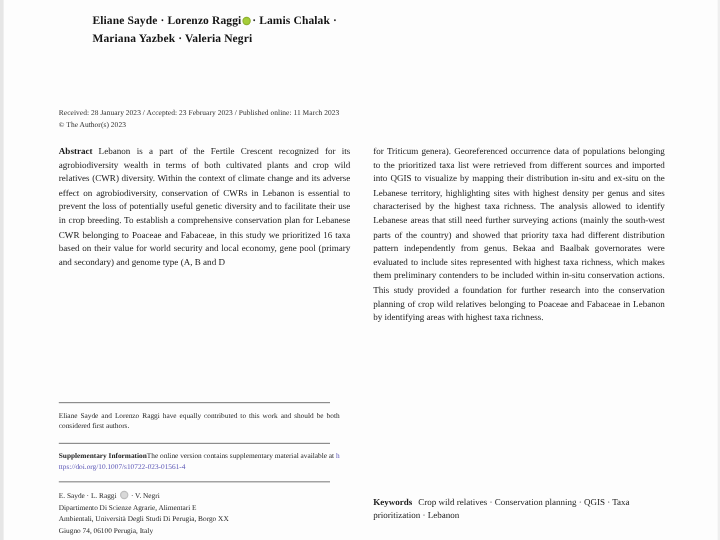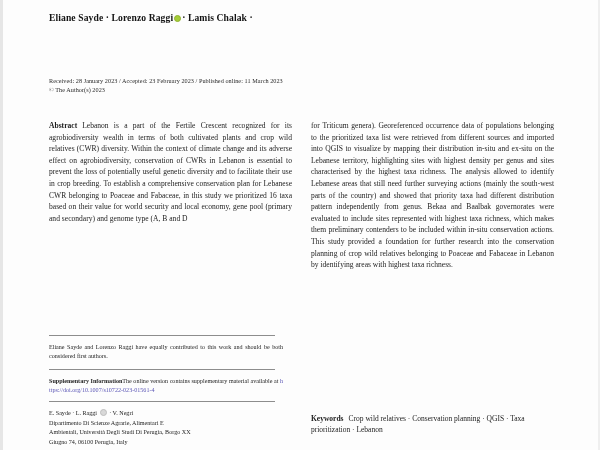--- a/index.html
+++ b/index.html
@@ -34,20 +34,21 @@
 
   
   .authors {
     margin-top: 11px;
     font-size: 9.6px;
     font-weight: bold;
     line-height: 14.5px;
     letter-spacing: 0.1px;
     color: #141414;
     max-width: 255px;
+    margin-left: 28px;
   }
   .orcid {
     display: inline-block;
     width: 7px;
     height: 7px;
     border-radius: 50%;
     background: #a6ce39;
     border: 1px solid #8fb22f;
     vertical-align: -1px;
     margin: 0 1px 0 1px;
@@ -150,20 +151,21 @@
   }
 </style>
 </head>
 <body>
 
 <div class="page">
   <div class="inner">
 
     <div class="authors">
       <span>Eliane Sayde · Lorenzo Raggi</span><span class="orcid"></span><span>· Lamis Chalak ·</span><br>
+      <span>Mariana Yazbek · Valeria Negri</span>
     </div>
 
     <div class="dates">
       <div>Received: 28 January 2023 / Accepted: 23 February 2023 / Published online: 11 March 2023</div>
       <div>© The Author(s) 2023</div>
     </div>
 
     <div class="columns">
 
       <div class="col col-left">

